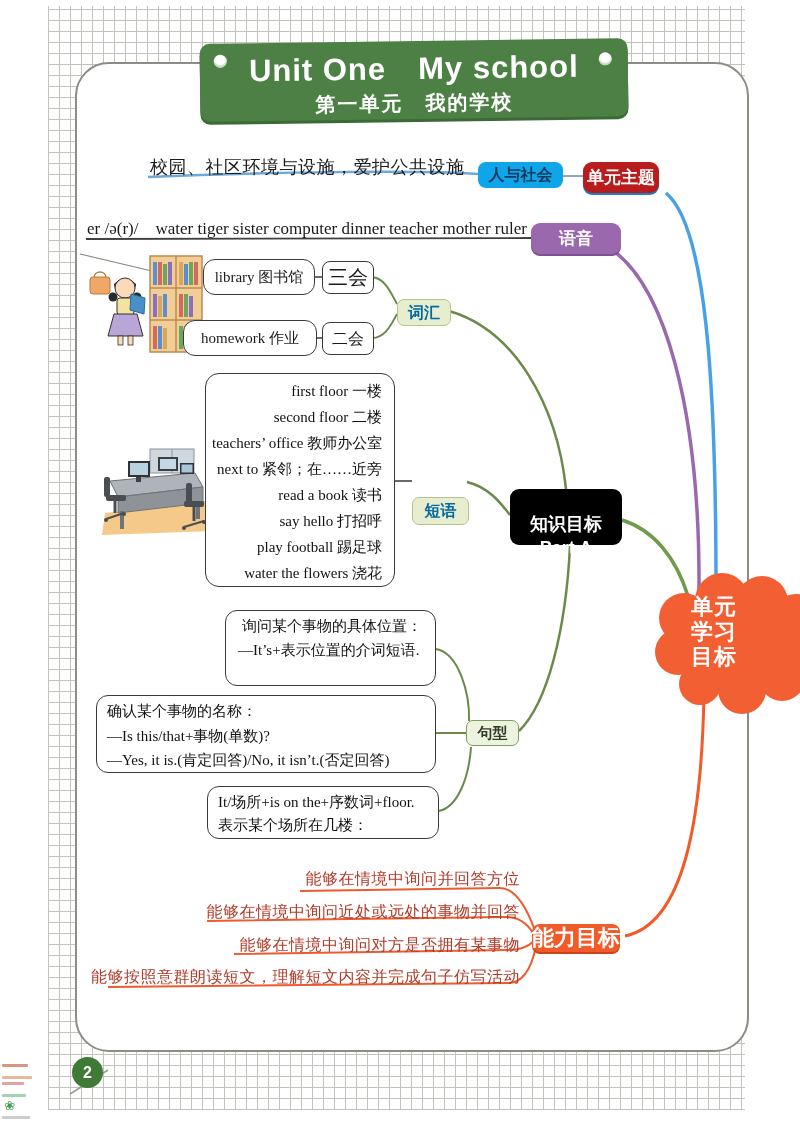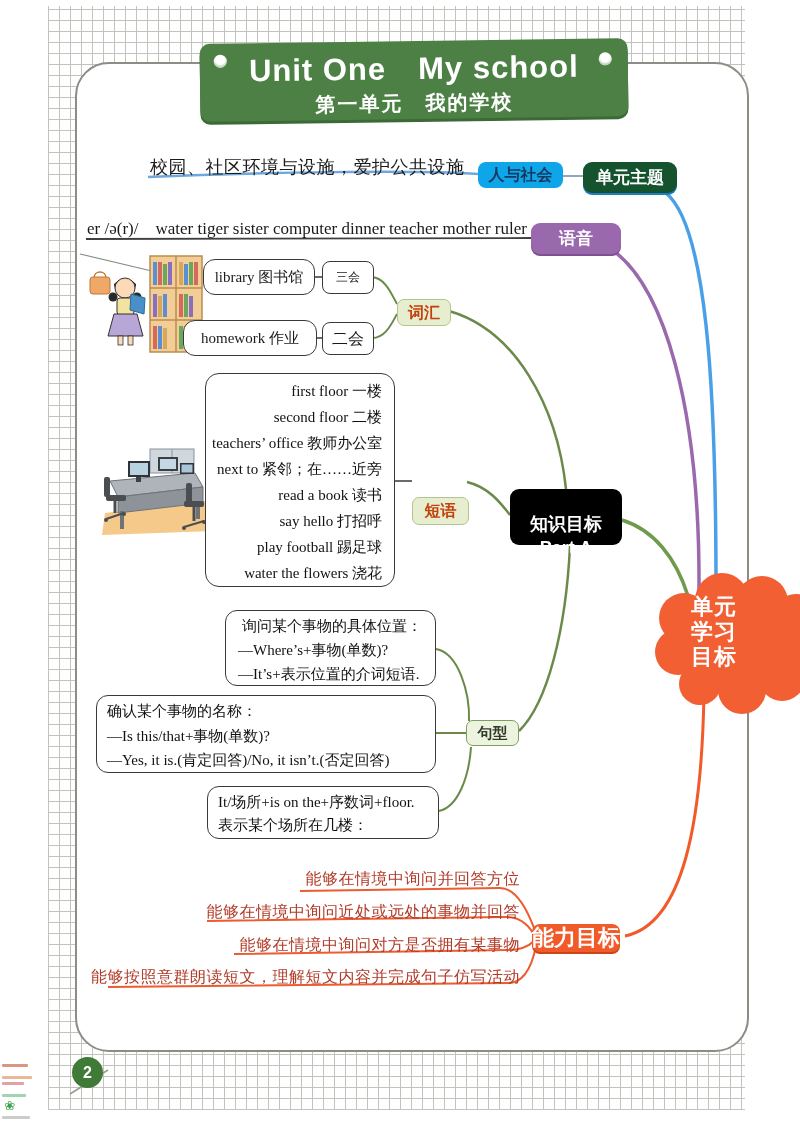--- a/index.html
+++ b/index.html
@@ -16,21 +16,21 @@
   #lines-svg{left:0;top:0;width:800px;height:1132px;z-index:2;pointer-events:none;}
   .z3{z-index:3;}
   
   #plaque{left:200px;top:41px;width:428px;height:78px;background:#4c8045;border-radius:10px;
           box-shadow:0 3px 0 #3c6a37;transform:rotate(-0.8deg);text-align:center;color:#fff;}
   #plaque .dot{position:absolute;width:13px;height:13px;border-radius:50%;background:#fff;box-shadow:inset 0 -2px 2px #bcd0b8;}
   #title-en{margin-top:7px;font-size:31px;font-weight:bold;letter-spacing:1px;}
   #title-zh{font-size:20px;font-weight:bold;letter-spacing:2px;}
   
   .node{text-align:center;font-weight:bold;}
-  .lightgreen-node{background:#e7eecf;border:1px solid #b3c48e;border-radius:7px;font-weight:600;color:#c2410c;text-align:center;}
+  .lightgreen-node{background:#e7eecf;border:1px solid #b3c48e;border-radius:7px;font-weight:600;color:#0369a1;text-align:center;}
   .wordbox{background:#fff;border:1.8px solid #3a3a3a;border-radius:12px;text-align:center;
            font-family:Liberation Serif, serif;}
   .serif{font-family:"Liberation Serif","DejaVu Serif",serif;}
   .ability-line{font-size:16px;color:#b13a28;letter-spacing:.5px;white-space:nowrap;}
   .sent-box{background:#fff;border:1.8px solid #3a3a3a;border-radius:12px;
             font-family:"Liberation Serif","DejaVu Serif",serif;font-size:15px;color:#111;}
   .sent-box div{white-space:nowrap;}
   #cloud-text{font-size:22px;font-weight:bold;color:#fff;line-height:25px;letter-spacing:1px;}
   #page-badge{left:72px;top:1057px;width:31px;height:31px;border-radius:50%;background:#3f7a37;
               color:#fff;font-weight:bold;font-size:16px;line-height:31px;text-align:center;}
@@ -99,21 +99,21 @@
 
   <div id="plaque" class="abs z3">
     <span class="dot" style="left:14px;top:11px;"></span>
     <span class="dot" style="left:399px;top:14px;"></span>
     <div id="title-en">Unit One　My school</div>
     <div id="title-zh">第一单元　我的学校</div>
   </div>
 
   <div class="abs z3" style="left:150px;top:155px;font-size:18px;letter-spacing:.5px;">校园、社区环境与设施，爱护公共设施</div>
   <div class="abs z3 node" style="left:478px;top:162px;width:85px;height:26px;line-height:26px;background:#0ea5e9;border-radius:8px;font-size:16px;color:#16395f;">人与社会</div>
-  <div class="abs z3 node" style="left:583px;top:162px;width:94px;height:31px;line-height:31px;background:#14532d;border-radius:9px;font-size:17px;color:#fff;box-shadow:0 2px 0 #1e7ec4;">单元主题</div>
+  <div class="abs z3 node" style="left:583px;top:162px;width:76px;height:31px;line-height:31px;background:#b91c1c;border-radius:9px;font-size:17px;color:#fff;box-shadow:0 2px 0 #1e7ec4;">单元主题</div>
 
   <div class="abs z3 serif" style="left:87px;top:217px;font-size:17px;">er /ə(r)/　water tiger sister computer dinner teacher mother ruler</div>
   <div class="abs z3 node" style="left:531px;top:223px;width:90px;height:31px;line-height:31px;background:#9a68ad;border-radius:9px;font-size:17px;color:#fff;box-shadow:0 2px 0 #7d5190;">语音</div>
 
   <svg class="abs z3" style="left:78px;top:246px;" width="130" height="110" viewBox="0 0 130 110">
     <line x1="2" y1="8" x2="78" y2="26" stroke="#8a8a84" stroke-width="1.2"></line>
     <path d="M16,32 C16,24 28,24 28,32" fill="none" stroke="#c07838" stroke-width="1.5"></path>
     <rect x="12" y="31" width="20" height="17" rx="3" fill="#f0a868" stroke="#c07838"></rect>
     <rect x="72" y="10" width="52" height="96" fill="#f2cd96" stroke="#b98d4f" stroke-width="1.5"></rect>
     <line x1="98" y1="10" x2="98" y2="106" stroke="#b98d4f" stroke-width="1.5"></line>
@@ -146,21 +146,21 @@
     <circle cx="35" cy="51" r="4.5" fill="#2a2a2a"></circle>
       <circle cx="59" cy="51" r="4.5" fill="#2a2a2a"></circle>
     <rect x="39" y="52" width="17" height="17" rx="3" fill="#f3e3a0" stroke="#333" stroke-width="1"></rect>
     <polygon points="36,68 59,68 65,90 30,90" fill="#b7a6d6" stroke="#333" stroke-width="1"></polygon>
     <rect x="40" y="90" width="5" height="9" fill="#fcd9b8" stroke="#333" stroke-width=".8"></rect>
     <rect x="50" y="90" width="5" height="9" fill="#fcd9b8" stroke="#333" stroke-width=".8"></rect>
     <polygon points="53,48 67,52 66,68 52,64" fill="#4a90c8" stroke="#2a6a9a" stroke-width="1"></polygon>
   </svg>
 
   <div class="abs z3 wordbox" style="left:203px;top:259px;width:110px;height:34px;line-height:34px;font-size:15px;">library 图书馆</div>
-  <div class="abs z3 wordbox" style="left:322px;top:261px;width:50px;height:31px;line-height:31px;border-radius:8px;font-size:12px;font-family:'Liberation Sans',sans-serif;">三会</div>
+  <div class="abs z3 wordbox" style="left:322px;top:261px;width:50px;height:31px;line-height:31px;border-radius:8px;font-size:20px;font-family:'Liberation Sans',sans-serif;">三会</div>
   <div class="abs z3 wordbox" style="left:183px;top:320px;width:132px;height:34px;line-height:34px;font-size:15px;">homework 作业</div>
   <div class="abs z3 wordbox" style="left:322px;top:322px;width:50px;height:31px;line-height:31px;border-radius:8px;font-size:16px;font-family:'Liberation Sans',sans-serif;">二会</div>
   <div class="abs z3 lightgreen-node" style="left:397px;top:299px;width:52px;height:25px;line-height:25px;font-size:16px;">词汇</div>
 
   <svg class="abs z3" style="left:100px;top:443px;" width="115" height="95" viewBox="0 0 115 95">
     <polygon points="5,70 105,58 112,88 2,92" fill="#f5c989"></polygon>
     <rect x="50" y="6" width="44" height="24" fill="#cfd8de" stroke="#8d9399"></rect>
     <line x1="72" y1="6" x2="72" y2="30" stroke="#8d9399"></line>
     <polygon points="10,38 95,30 103,44 18,54" fill="#aeb4ba" stroke="#6d7378"></polygon>
     <polygon points="18,54 103,44 103,60 18,70" fill="#8d9399" stroke="#6d7378"></polygon>
@@ -199,21 +199,20 @@
   </div>
   <div class="abs z3 lightgreen-node" style="left:412px;top:469px;width:55px;height:26px;line-height:26px;font-size:16px;margin-top:28px;">短语</div>
 
   <div class="abs z3 node" style="left:510px;top:489px;width:112px;height:56px;background:#000000;border-radius:9px;color:#fff;font-size:18px;line-height:24px;padding-top:23px;box-sizing:border-box;">
     <div>知识目标</div>
     <div>Part A</div>
   </div>
 
   <div class="abs z3 sent-box" style="left:225px;top:610px;width:211px;height:76px;padding:3px 0 0 12px;box-sizing:border-box;line-height:24px;">
     <div style="padding-left:4px;">询问某个事物的具体位置：</div>
-    <div>—Where’s+事物(单数)?</div>
     <div>—It’s+表示位置的介词短语.</div>
   </div>
   <div class="abs z3 sent-box" style="left:96px;top:695px;width:340px;height:78px;padding:3px 0 0 10px;box-sizing:border-box;line-height:24.5px;">
     <div>确认某个事物的名称：</div>
     <div>—Is this/that+事物(单数)?</div>
     <div>—Yes, it is.(肯定回答)/No, it isn’t.(否定回答)</div>
   </div>
   <div class="abs z3 sent-box" style="left:207px;top:786px;width:232px;height:53px;padding:4px 0 0 10px;box-sizing:border-box;line-height:22.5px;">
     <div>It/场所+is on the+序数词+floor.</div>
     <div>表示某个场所在几楼：</div>

